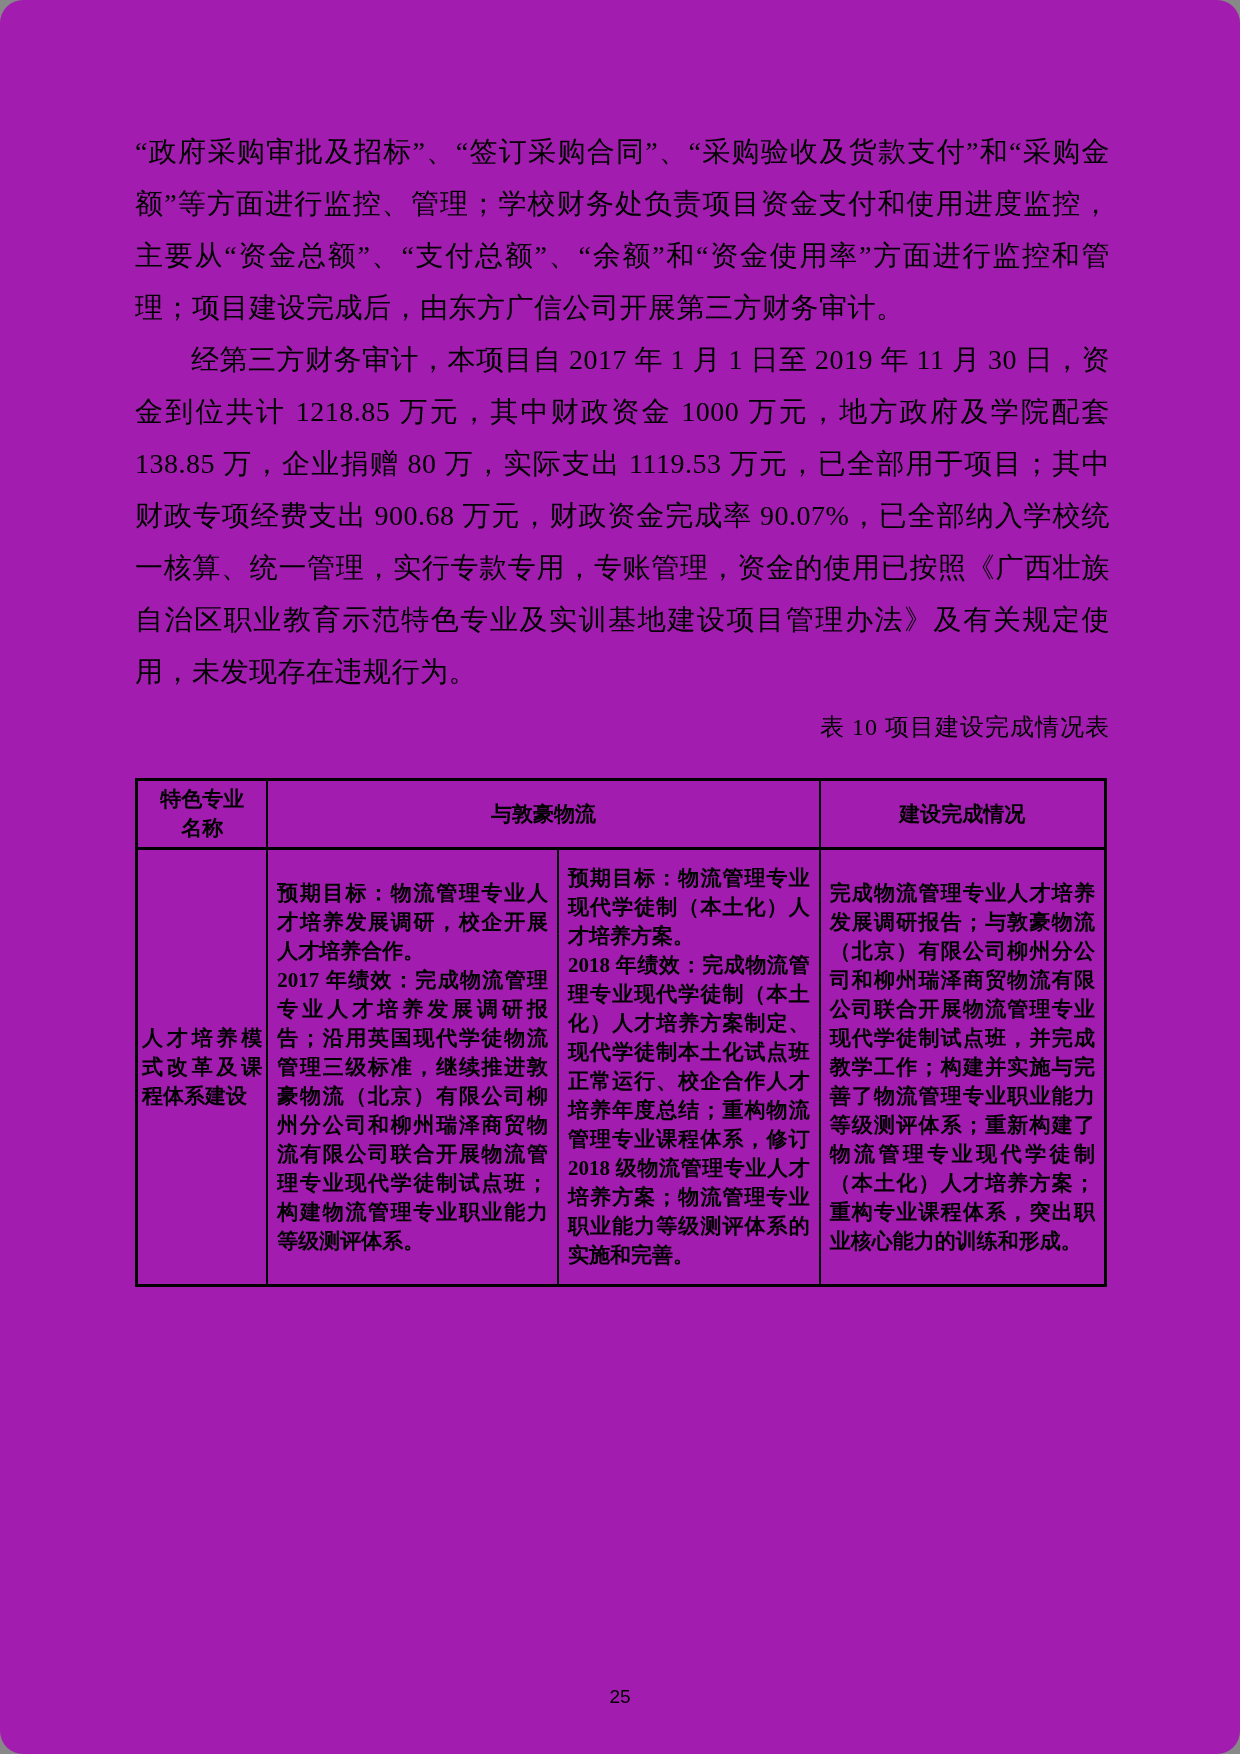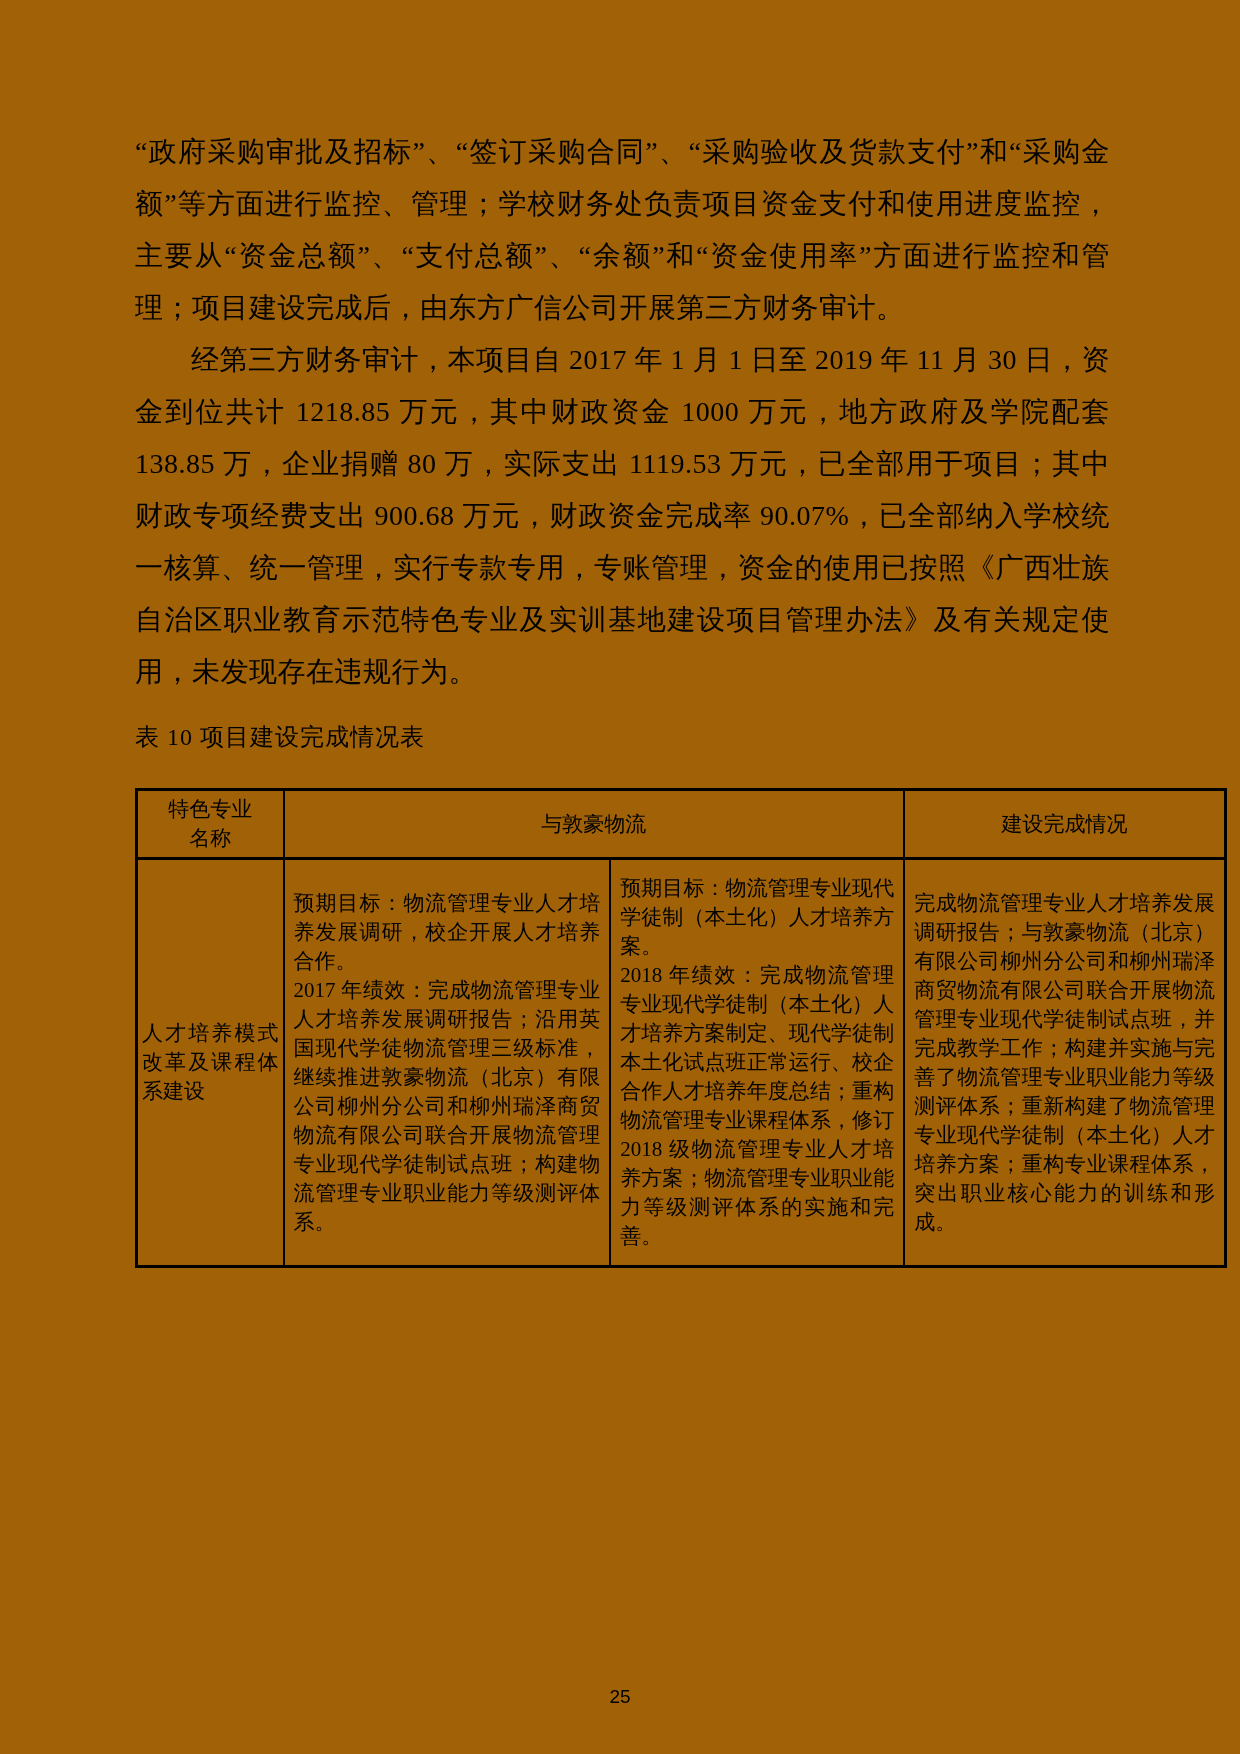--- a/index.html
+++ b/index.html
@@ -1,50 +1,52 @@
 <!DOCTYPE html>
 <html><head>
 <meta charset="utf-8">
 <style>
   html, body { margin: 0; padding: 0; background: #888; }
   .page {
     position: relative;
     width: 1240px;
     height: 1754px;
     margin: 0 auto;
-    background: #a16207;
+    background: #a21caf;
     color: #000000;
     font-family: "Liberation Serif", "DejaVu Serif", serif;
     box-sizing: border-box;
     padding: 126px 130px 0 135px;
     overflow: hidden;
+    border-radius: 23px;
   }
   .body-text { width: 975px; }
   .para {
     margin: 0;
     font-size: 28px;
     line-height: 52px;
     text-align: justify;
     text-justify: inter-ideograph;
     letter-spacing: 0.5px;
   }
   .para.indent { text-indent: 2em; }
   .caption {
-    margin-top: 22px;
+    margin-top: 12px;
     font-size: 24px;
     line-height: 34px;
-    text-align: left;
+    text-align: right;
     letter-spacing: 1px;
   }
   table.report {
     margin-top: 34px;
-    width: 1092px;
+    width: 972px;
     border-collapse: collapse;
     table-layout: fixed;
     border: 3px solid #000;
+    font-weight: bold;
   }
   table.report td {
     border: 2px solid #000;
     text-align: center;
     vertical-align: middle;
     font-size: 21px;
     line-height: 29px;
     padding: 4px 8px;
     box-sizing: border-box;
   }

